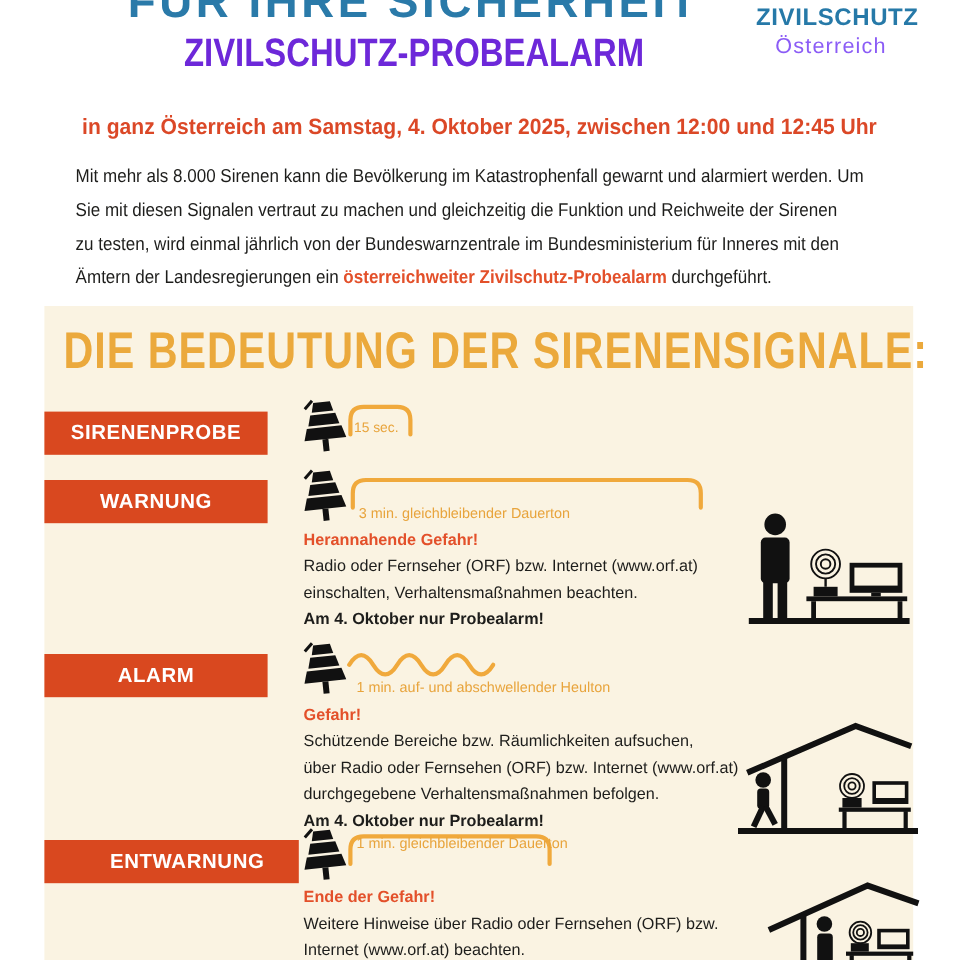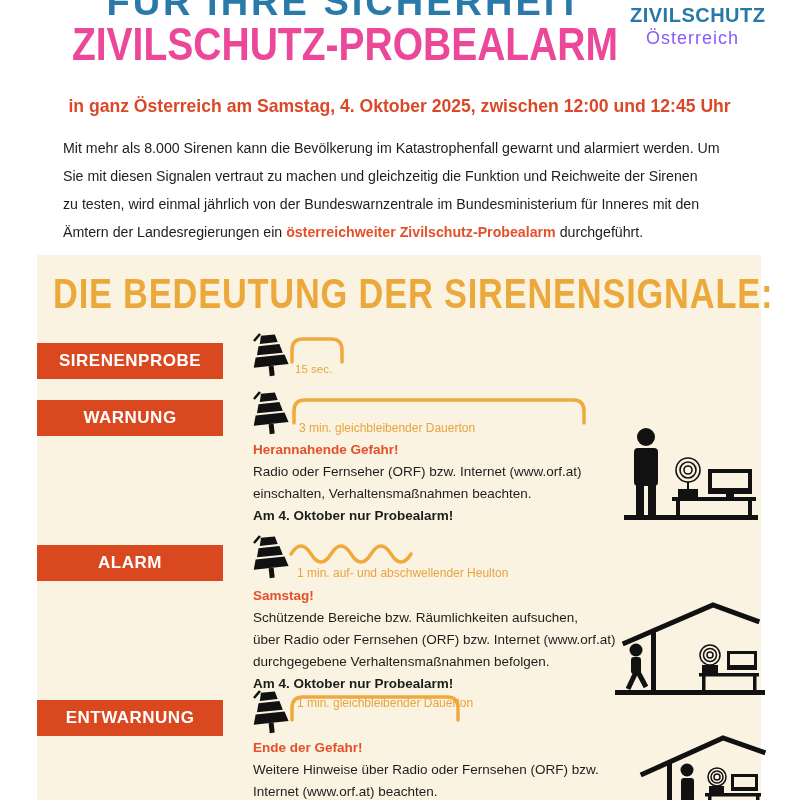--- a/index.html
+++ b/index.html
@@ -2,22 +2,22 @@
 <html><head>
 <meta charset="utf-8">
 <style>
   html,body{margin:0;padding:0;background:#ffffff;}
   .page{position:relative;width:800px;height:800px;overflow:hidden;background:#ffffff;
         font-family:"Liberation Sans",sans-serif;color:#1d1d1b;}
   .abs{position:absolute;}
   
   .title1{left:0;top:-20px;width:690px;text-align:center;color:#2A7AA9;
           font-size:38px;font-weight:bold;letter-spacing:3px;line-height:44px;white-space:nowrap;}
-  .title2{left:0;top:18px;width:690px;text-align:center;color:#ec4899;
-          font-size:47px;font-weight:bold;line-height:52px;white-space:nowrap;}
+  .title2{left:0;top:18px;width:690px;text-align:center;color:#6d28d9;
+          font-size:33px;font-weight:bold;line-height:52px;white-space:nowrap;}
   .title2 .squeeze{display:inline-block;transform:scaleX(.83);transform-origin:50% 50%;}
   .logo{left:630px;top:3px;width:125px;text-align:center;}
   .logo .l1{font-size:20px;font-weight:bold;color:#2679A8;line-height:24px;letter-spacing:.5px;}
   .logo .l2{font-size:18px;color:#8b5cf6;line-height:22px;letter-spacing:1px;}
   .dateline{left:0;top:95px;width:800px;text-align:center;color:#DB4827;
             font-size:18.5px;font-weight:bold;white-space:nowrap;}
   .dateline .squeeze{display:inline-block;transform:scaleX(.95);transform-origin:50% 50%;}
   .intro{left:63px;top:134px;width:710px;font-size:15.5px;line-height:28px;color:#1d1d1b;}
   .introline{white-space:nowrap;transform:scaleX(.915);transform-origin:0 50%;}
   .hl{color:#E3502A;font-weight:bold;}
@@ -69,21 +69,21 @@
         <polygon points="13,4 27,4 29,12 11,12"></polygon>
         <polygon points="9.5,14 30.5,14 33,23 7,23"></polygon>
         <polygon points="5.5,25 34.5,25 37.5,35 2.5,35"></polygon>
         <rect x="17.5" y="35" width="5" height="10"></rect>
       </g>
       <line x1="4" y1="10" x2="10" y2="3" stroke="#111" stroke-width="2.5"></line>
     </svg>
     <svg class="abs" style="left:252px;top:80px;" width="56" height="30" viewBox="0 0 56 30">
       <path d="M3,27 L3,15 Q3,4 14,4 L42,4 Q53,4 53,15 L53,27" fill="none" stroke="#F0A93C" stroke-width="3.5" stroke-linecap="round"></path>
     </svg>
-    <div class="abs siglabel" style="left:258px;top:108px;font-size:11.5px;">15 sec.</div>
+    <div class="abs siglabel" style="left:258px;top:96px;font-size:11.5px;">15 sec.</div>
 
     <div class="abs rowbox" style="top:145px;">WARNUNG</div>
     <svg class="abs" style="left:213px;top:134px;" width="40" height="48" viewBox="0 0 40 48">
       <g fill="#111" transform="rotate(-6 20 24)">
         <polygon points="13,4 27,4 29,12 11,12"></polygon>
         <polygon points="9.5,14 30.5,14 33,23 7,23"></polygon>
         <polygon points="5.5,25 34.5,25 37.5,35 2.5,35"></polygon>
         <rect x="17.5" y="35" width="5" height="10"></rect>
       </g>
       <line x1="4" y1="10" x2="10" y2="3" stroke="#111" stroke-width="2.5"></line>
@@ -125,21 +125,21 @@
         <polygon points="5.5,25 34.5,25 37.5,35 2.5,35"></polygon>
         <rect x="17.5" y="35" width="5" height="10"></rect>
       </g>
       <line x1="4" y1="10" x2="10" y2="3" stroke="#111" stroke-width="2.5"></line>
     </svg>
     <svg class="abs" style="left:252px;top:285px;" width="124" height="26" viewBox="0 0 124 26">
       <path d="M2,14 Q12,-2 22,14 Q32,30 42,14 Q52,-2 62,14 Q72,30 82,14 Q92,-2 102,14 Q112,30 122,14" fill="none" stroke="#F0A93C" stroke-width="3.5" stroke-linecap="round"></path>
     </svg>
     <div class="abs siglabel" style="left:260px;top:311px;">1 min. auf- und abschwellender Heulton</div>
     <div class="abs bodytext" style="left:216px;top:330px;">
-      <div class="alert">Samstag!</div>
+      <div class="alert">Gefahr!</div>
       <div>Schützende Bereiche bzw. Räumlichkeiten aufsuchen,</div>
       <div>über Radio oder Fernsehen (ORF) bzw. Internet (www.orf.at)</div>
       <div>durchgegebene Verhaltensmaßnahmen befolgen.</div>
       <div class="emph">Am 4. Oktober nur Probealarm!</div>
     </div>
     <svg class="abs" style="left:578px;top:338px;" width="150" height="105" viewBox="0 0 150 105">
       <rect x="0" y="97" width="150" height="5" fill="#111"></rect>
       <path d="M10,50 L98,12 L142,28" fill="none" stroke="#111" stroke-width="5" stroke-linecap="square"></path>
       <rect x="36" y="38" width="5" height="59" fill="#111"></rect>
       <circle cx="21" cy="57" r="6.5" fill="#111"></circle>
@@ -150,21 +150,21 @@
       <circle cx="95" cy="62" r="6.5" fill="none" stroke="#111" stroke-width="1.5"></circle>
       <circle cx="95" cy="62" r="10" fill="none" stroke="#111" stroke-width="1.5"></circle>
       <rect x="87" y="72" width="16" height="8" fill="#111"></rect>
       <rect x="112" y="58" width="30" height="19" fill="#111"></rect>
       <rect x="115" y="61" width="24" height="11" fill="#FAF3E2"></rect>
       <rect x="84" y="80" width="60" height="3.5" fill="#111"></rect>
       <rect x="87" y="83" width="3.5" height="14" fill="#111"></rect>
       <rect x="138" y="83" width="3.5" height="14" fill="#111"></rect>
     </svg>
 
-    <div class="abs rowbox" style="top:445px;">ENTWARNUNG</div>
+    <div class="abs rowbox" style="top:445px;padding-left:26px;">ENTWARNUNG</div>
     <svg class="abs" style="left:213px;top:433px;" width="40" height="48" viewBox="0 0 40 48">
       <g fill="#111" transform="rotate(-6 20 24)">
         <polygon points="13,4 27,4 29,12 11,12"></polygon>
         <polygon points="9.5,14 30.5,14 33,23 7,23"></polygon>
         <polygon points="5.5,25 34.5,25 37.5,35 2.5,35"></polygon>
         <rect x="17.5" y="35" width="5" height="10"></rect>
       </g>
       <line x1="4" y1="10" x2="10" y2="3" stroke="#111" stroke-width="2.5"></line>
     </svg>
     <svg class="abs" style="left:252px;top:438px;" width="172" height="30" viewBox="0 0 172 30">

